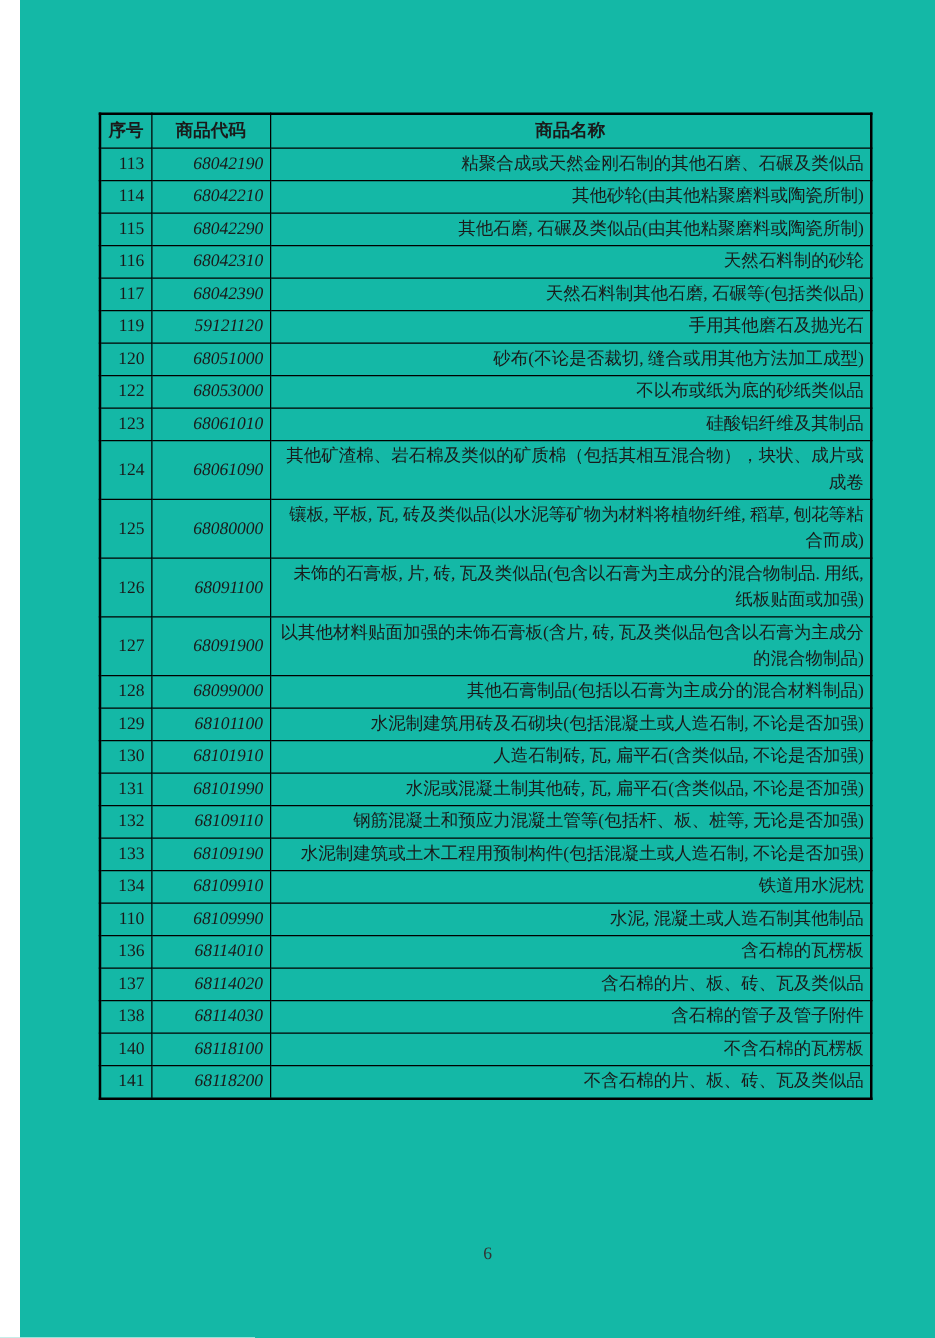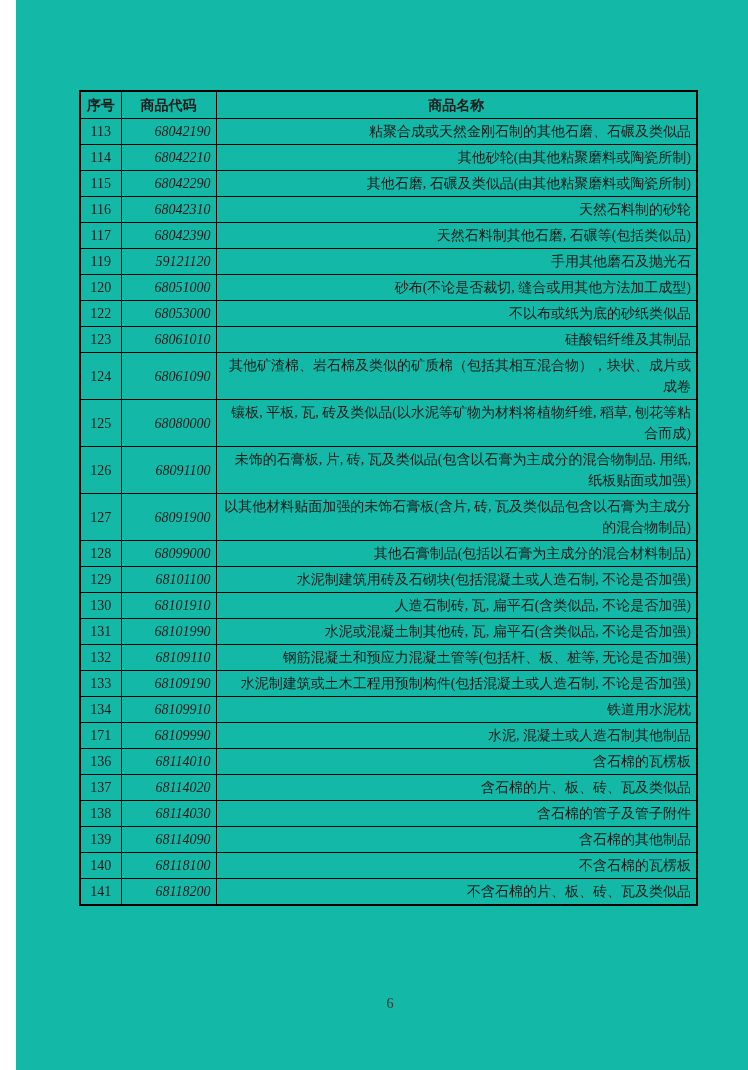--- a/index.html
+++ b/index.html
@@ -38,21 +38,21 @@
   }
   table.goods-table th {
     font-weight: bold;
     text-align: center;
     height: 22px;
   }
   col.col-index { width: 41px; }
   col.col-code  { width: 95px; }
   col.col-name  { width: 481px; }
   td.cell-index {
-    text-align: center;
+    text-align: right;
     height: 21px;
   }
   td.cell-code {
     text-align: right;
     font-style: italic;
   }
   td.cell-name {
     text-align: right;
   }
   .page-number {
@@ -200,21 +200,21 @@
     <td class="cell-name">水泥制建筑或土木工程用预制构件(包括混凝土或人造石制, 不论是否加强)</td>
   </tr>
 
   <tr>
     <td class="cell-index">134</td>
     <td class="cell-code">68109910</td>
     <td class="cell-name">铁道用水泥枕</td>
   </tr>
 
   <tr>
-    <td class="cell-index">171</td>
+    <td class="cell-index">110</td>
     <td class="cell-code">68109990</td>
     <td class="cell-name">水泥, 混凝土或人造石制其他制品</td>
   </tr>
 
   <tr>
     <td class="cell-index">136</td>
     <td class="cell-code">68114010</td>
     <td class="cell-name">含石棉的瓦楞板</td>
   </tr>
 
@@ -223,25 +223,20 @@
     <td class="cell-code">68114020</td>
     <td class="cell-name">含石棉的片、板、砖、瓦及类似品</td>
   </tr>
 
   <tr>
     <td class="cell-index">138</td>
     <td class="cell-code">68114030</td>
     <td class="cell-name">含石棉的管子及管子附件</td>
   </tr>
 
-  <tr>
-    <td class="cell-index">139</td>
-    <td class="cell-code">68114090</td>
-    <td class="cell-name">含石棉的其他制品</td>
-  </tr>
 
   <tr>
     <td class="cell-index">140</td>
     <td class="cell-code">68118100</td>
     <td class="cell-name">不含石棉的瓦楞板</td>
   </tr>
 
   <tr>
     <td class="cell-index">141</td>
     <td class="cell-code">68118200</td>

